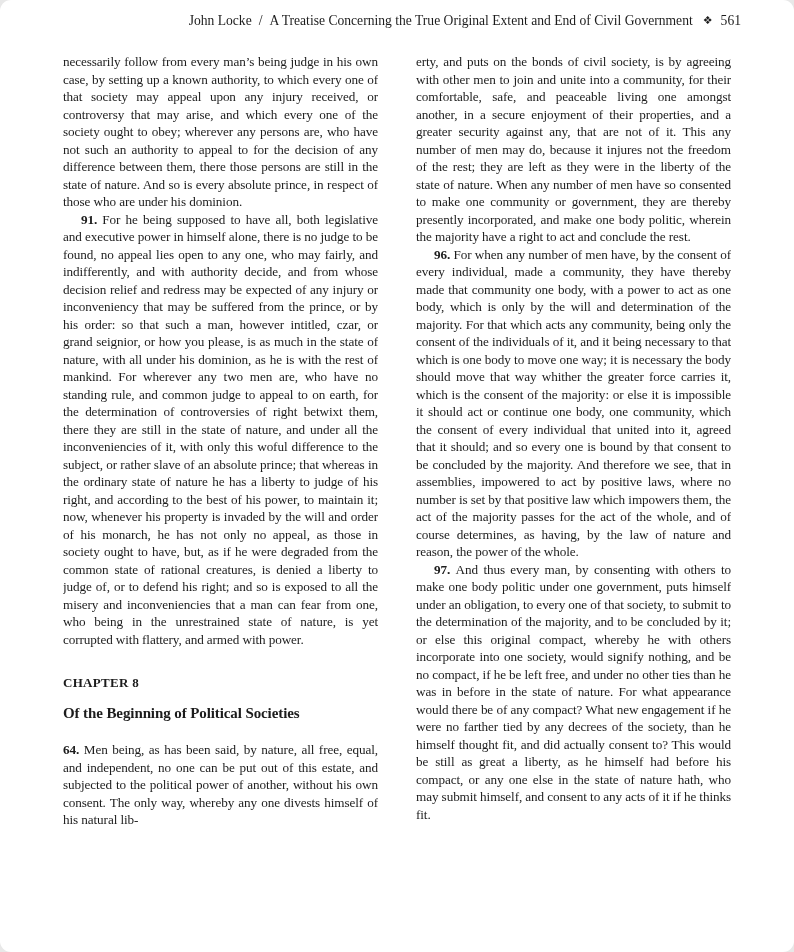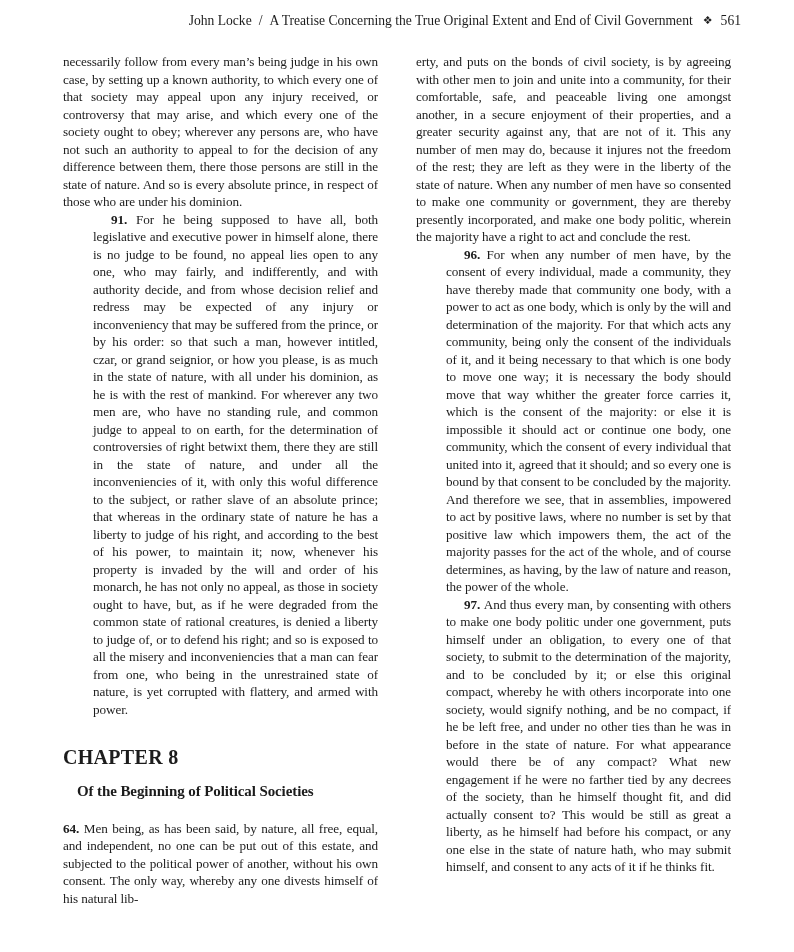--- a/index.html
+++ b/index.html
@@ -5,20 +5,21 @@
   html, body { margin: 0; padding: 0; background: #e8e8e8; }
   .page {
     position: relative;
     width: 794px;
     height: 952px;
     margin: 0 auto;
     background: #ffffff;
     color: #1c1c1c;
     font-family: "Liberation Serif", "DejaVu Serif", serif;
     overflow: hidden;
+    border-radius: 11px;
   }
   .running-header {
     position: absolute;
     top: 13px;
     left: 55px;
     width: 686px;
     text-align: right;
     font-size: 13.6px;
     white-space: nowrap;
     color: #1c1c1c;
@@ -38,35 +39,35 @@
   .col {
     width: 322px;
     height: 100%;
     overflow: hidden;
     text-align: justify;
     font-size: 13.2px;
     line-height: 17.5px;
     letter-spacing: -0.1px;
   }
   .col p.para { margin: 0; }
-  .col p.para.indent { text-indent: 18px; margin-left: 30px; }
+  .col p.para.indent { text-indent: 18px; }
   .bd { font-weight: bold; }
   .it { }
   h2.chapter {
-    font-size: 20px;
+    font-size: 13px;
     font-weight: 700;
     letter-spacing: 0.3px;
     margin: 27px 0 0 0;
     text-align: left;
     line-height: 1.2;
   }
   h3.section-title {
     font-size: 15px;
     font-weight: 700;
-    margin: 13px 0 19px 14px;
+    margin: 13px 0 19px 0;
     text-align: left;
     line-height: 1.25;
   }
 </style>
 </head>
 <body>
 
 <div class="page">
 
   <div class="running-header">

